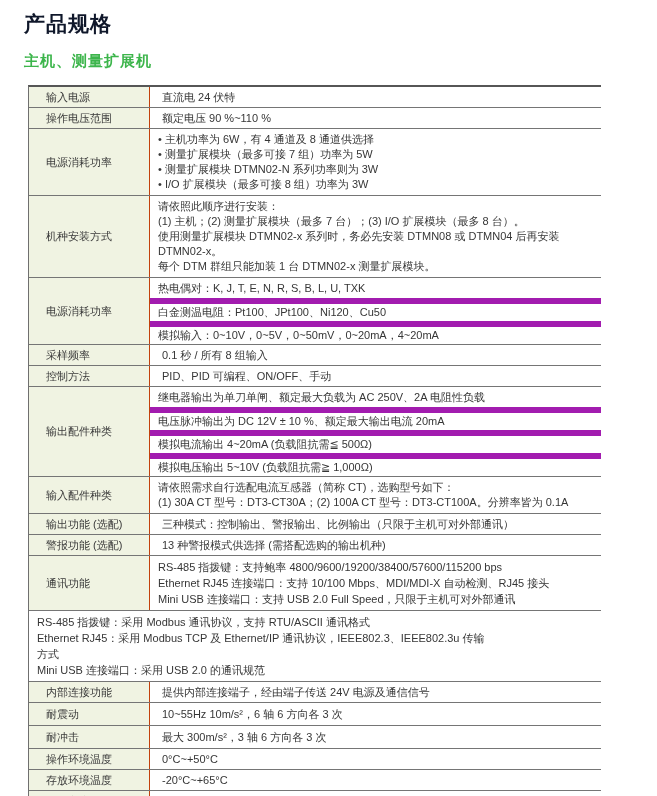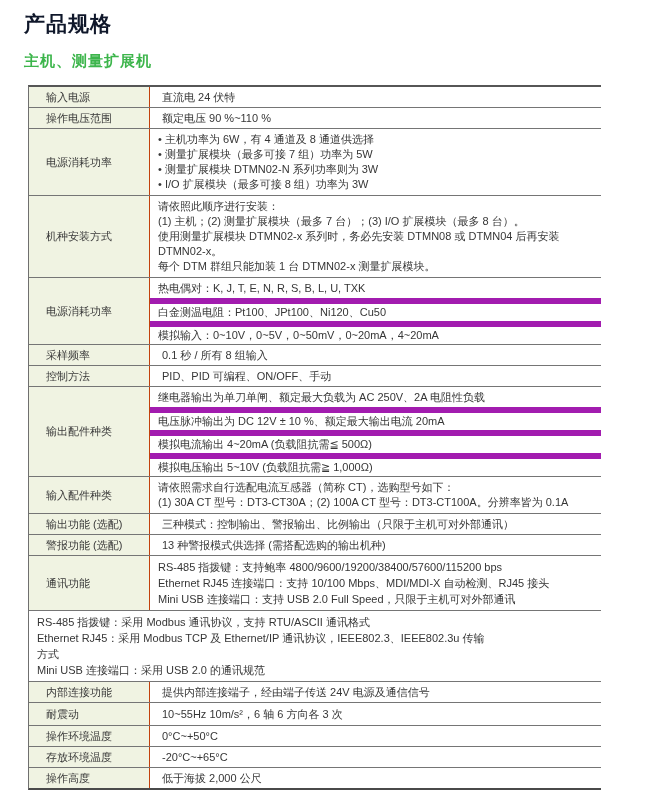--- a/index.html
+++ b/index.html
@@ -159,20 +159,24 @@
   <div class="t-row">
     <div class="t-label">内部连接功能</div>
     <div class="t-value v-center h20">提供内部连接端子，经由端子传送 24V 电源及通信信号</div>
   </div>
 
   <div class="t-row">
     <div class="t-label">耐震动</div>
     <div class="t-value v-center h22">10~55Hz  10m/s²，6 轴 6 方向各 3 次</div>
   </div>
 
+  <div class="t-row">
+    <div class="t-label">耐冲击</div>
+    <div class="t-value v-center h22">最大 300m/s²，3 轴 6 方向各 3 次</div>
+  </div>
 
   <div class="t-row">
     <div class="t-label">操作环境温度</div>
     <div class="t-value v-center h20">0°C~+50°C</div>
   </div>
 
   <div class="t-row">
     <div class="t-label">存放环境温度</div>
     <div class="t-value v-center h20">-20°C~+65°C</div>
   </div>

